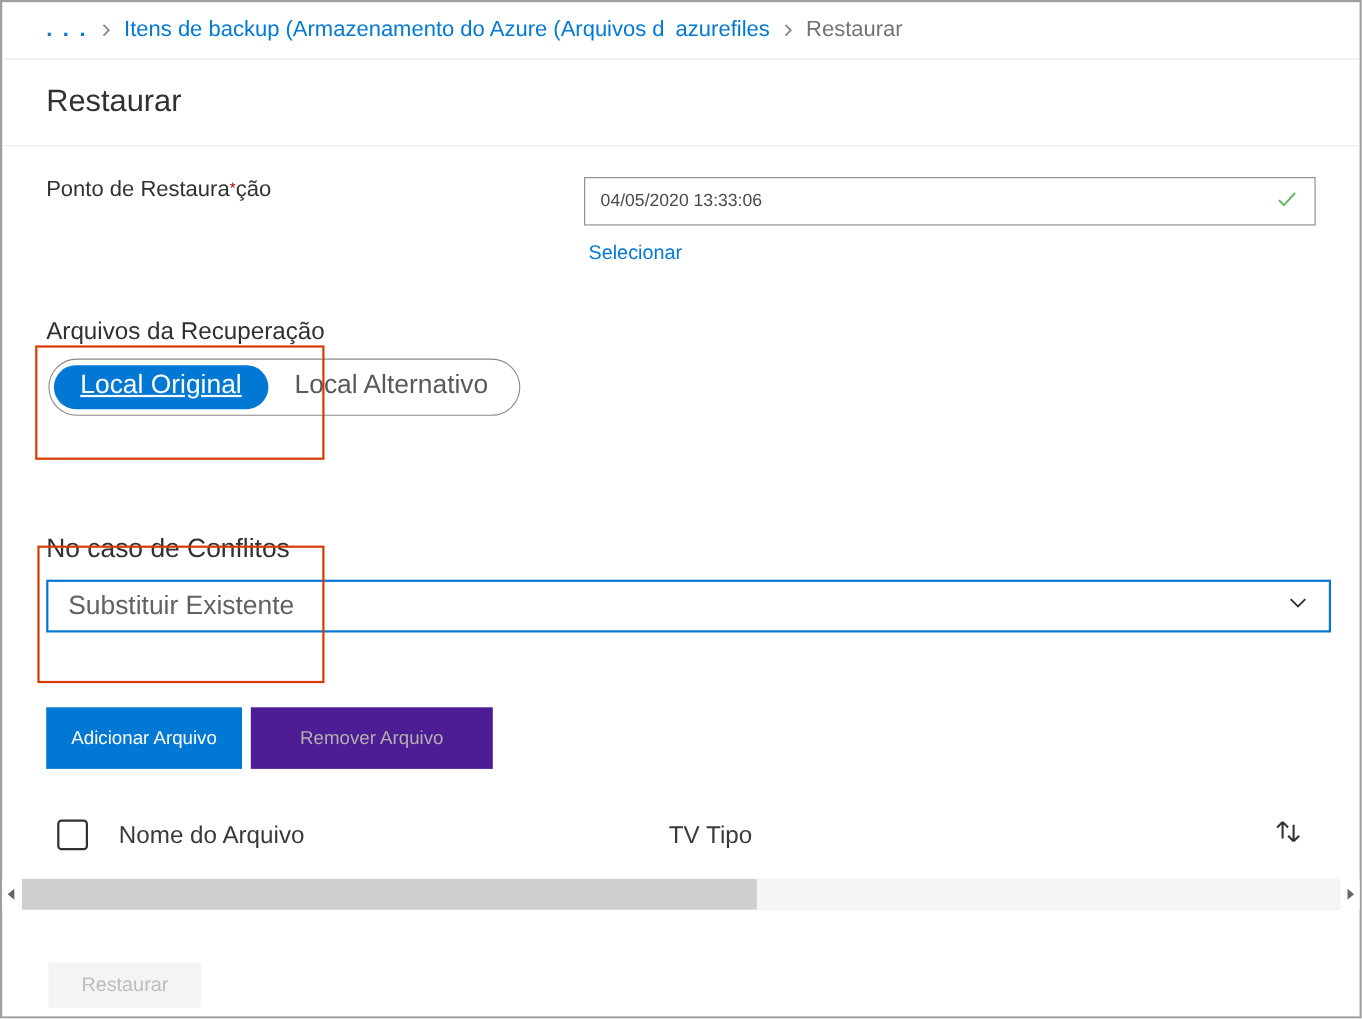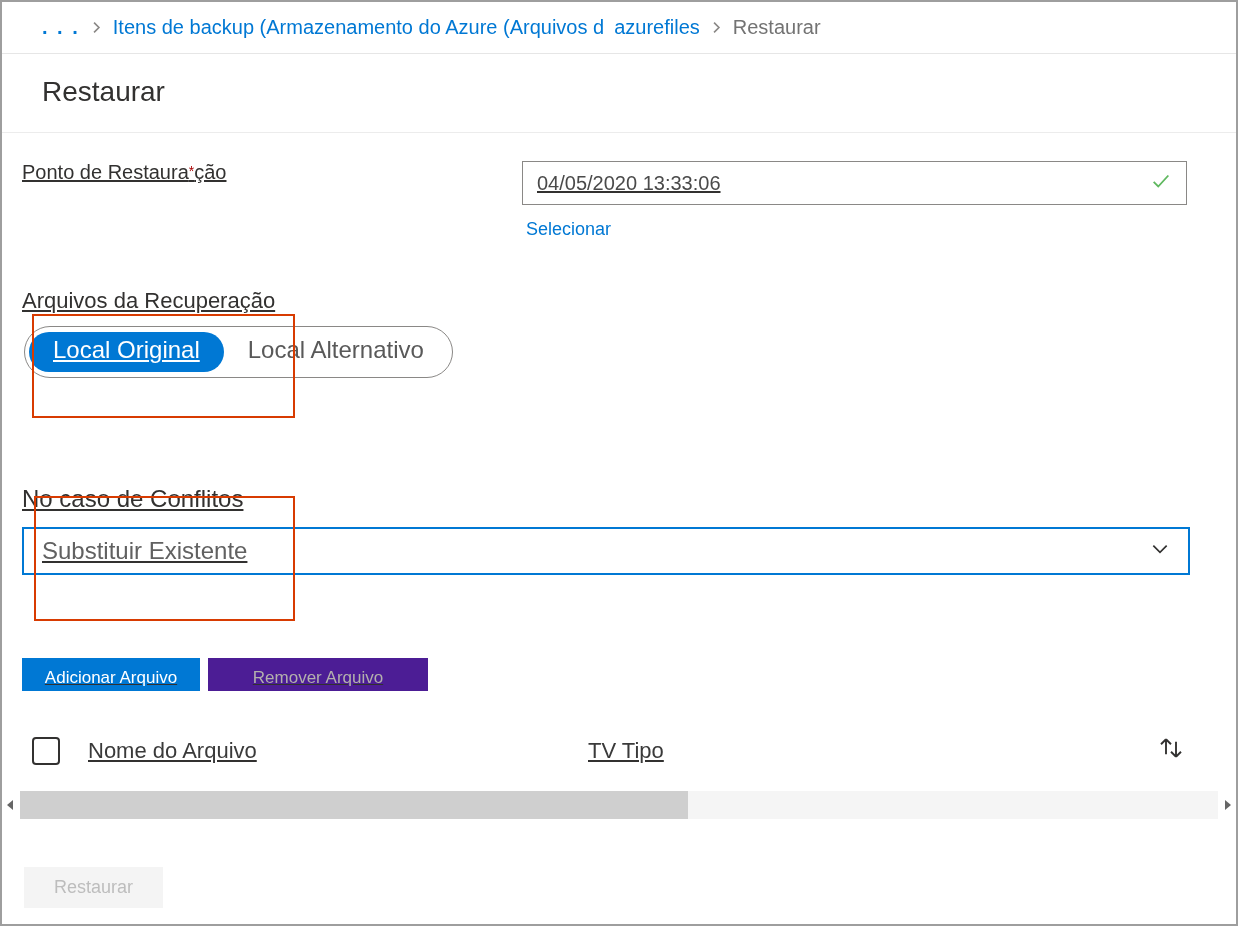--- a/index.html
+++ b/index.html
@@ -35,37 +35,37 @@
   .chevron svg { width: 13px; height: 13px; stroke: #8a8886; stroke-width: 2; fill: none; }
 
   
   .page-title {
     padding: 22px 40px 24px 40px;
     font-size: 28px;
     color: #323130;
     border-bottom: 1px solid #ececec;
   }
 
-  .content { padding: 28px 40px 0 20px; text-decoration: underline; }
+  .content { padding: 28px 40px 0 40px; }
 
   
   .form-row { display: flex; align-items: flex-start; }
   .form-row .label-col { width: 500px; font-size: 20px; color: #323130; }
   .required-star { color: #a80000; position: relative; top: -3px; font-size: 14px; }
   .form-row .value-col { flex: 1; }
 
   
   .input-box {
     width: 665px;
     border: 1px solid #8a8886;
     padding: 8px 14px;
     display: flex;
     align-items: center;
     justify-content: space-between;
-    font-size: 20px;
+    font-size: 16px;
     color: #4a4a4a;
     height: 44px;
   }
   .input-box .check { color: #55a554; }
   .input-box .check svg { width: 22px; height: 22px; stroke: #5fb85f; stroke-width: 2; fill:none; }
 
   .select-link {
     display: inline-block;
     margin-top: 14px;
     color: #0078d4;
@@ -127,22 +127,21 @@
   }
   .dropdown .chev svg { width: 20px; height: 20px; stroke: #323130; stroke-width:2; fill:none; }
 
   
   .btn-row { margin-top: 68px; display:flex; gap:8px; }
   .btn {
     padding: 10px 18px;
     font-size: 17px;
     border: none;
     cursor: pointer;
-    height: 33px;
-    margin-top: 15px;
+    height: 56px;
   }
   .btn.primary { background: #0078d4; color: #fff; min-width: 178px; }
   .btn.disabled { background: #4c1d95; color: #b3b0ad; cursor: default; min-width: 220px;}
 
   
   .list-header {
     display: flex;
     align-items: center;
     margin-top: 36px;
     padding: 6px 10px;

